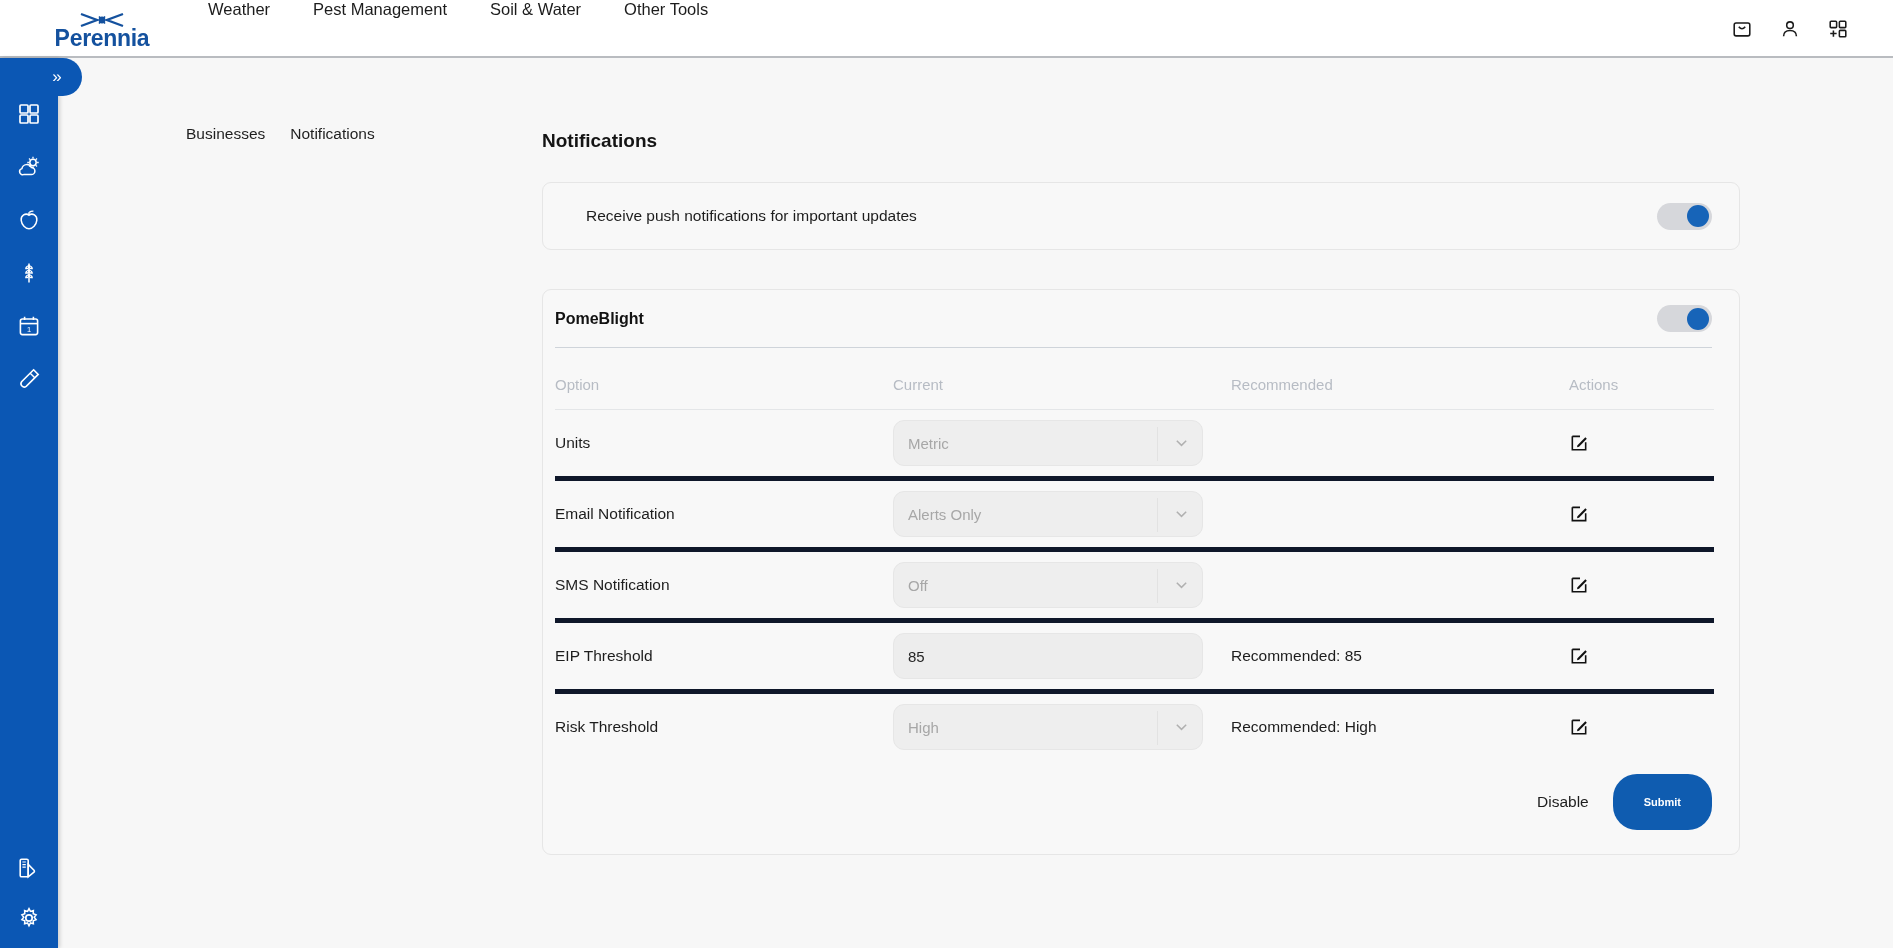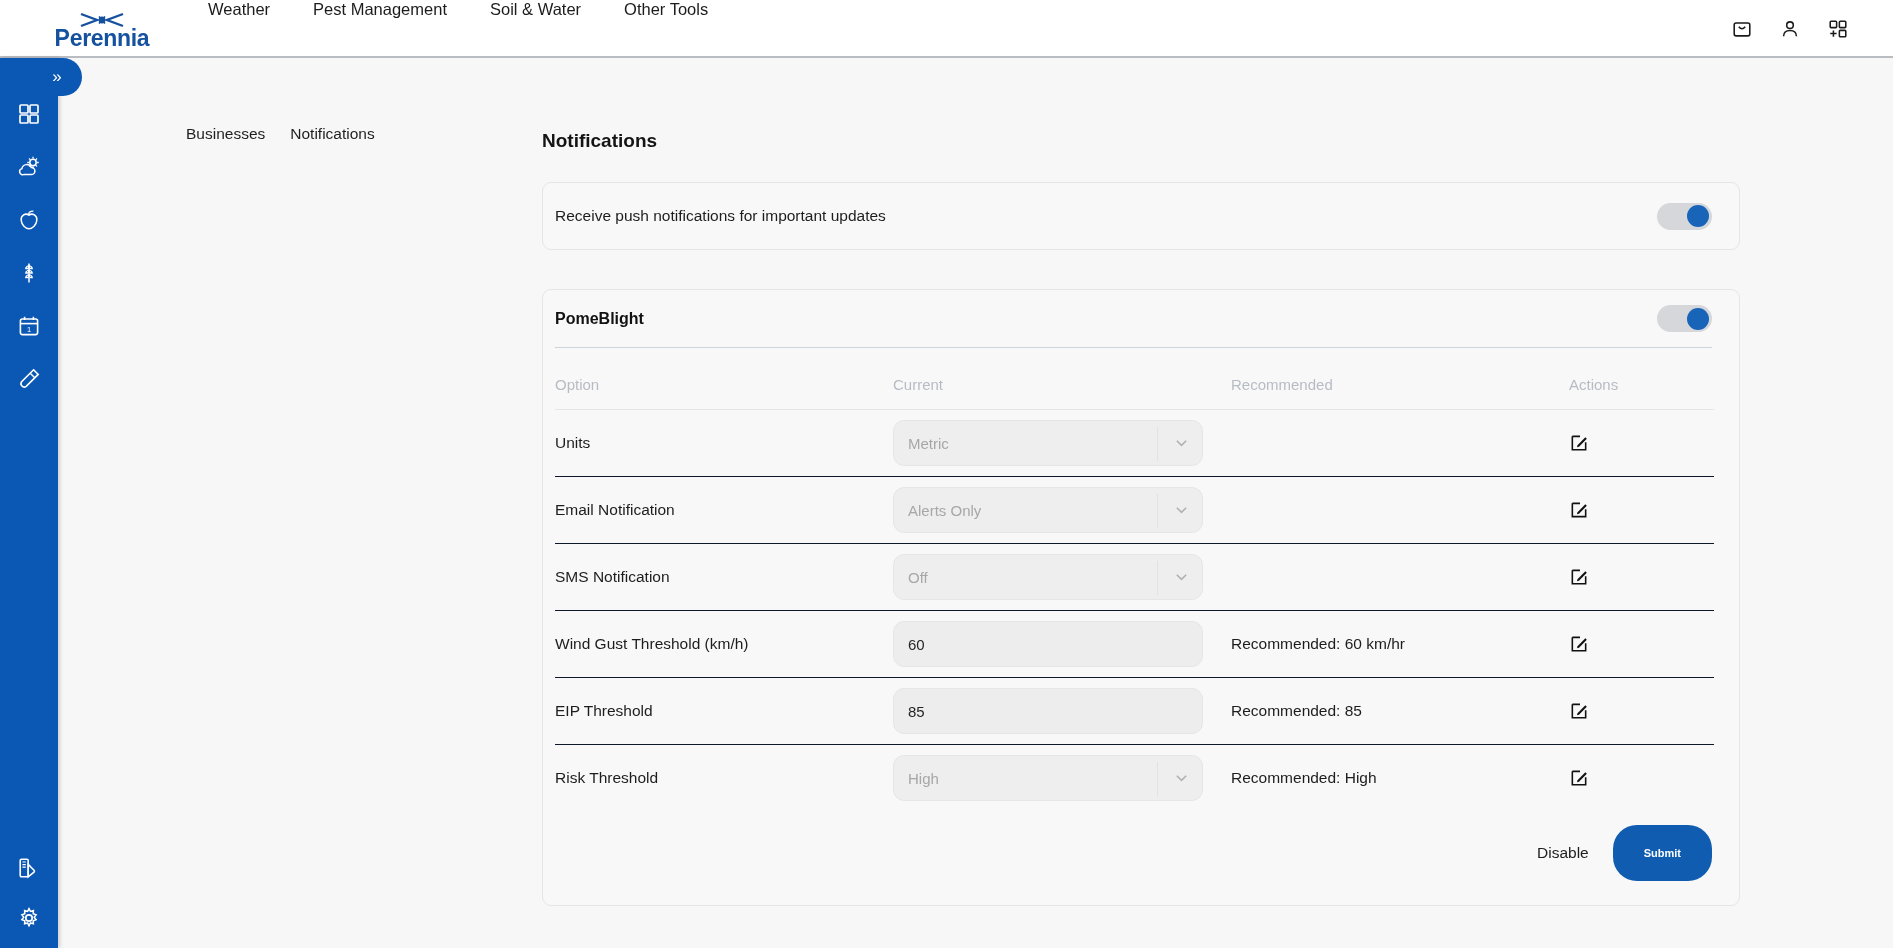--- a/index.html
+++ b/index.html
@@ -86,21 +86,21 @@
     background: #f8f8f8;
     border: 1px solid #e6e6e6;
     border-radius: 9px;
     width: 1198px;
   }
   #push-card {
     margin-top: 30px; height: 68px;
     display: flex; align-items: center; justify-content: space-between;
     padding: 0 27px 0 12px;
   }
-  #push-label { font-size: 15.5px; color: #1d1d1d; padding-left: 0px; }
+  #push-label { font-size: 15.5px; color: #1d1d1d; padding-left: 0px; margin-left: 31px; }
 
   .toggle {
     width: 55px; height: 27px; border-radius: 14px;
     background: #d6d7db; position: relative; cursor: pointer; flex: none;
   }
   .toggle .knob {
     position: absolute; top: 2.5px; right: 3px;
     width: 22px; height: 22px; border-radius: 50%;
     background: #1764b8;
   }
@@ -116,21 +116,21 @@
   table.opts col.c-opt  { width: 338px; }
   table.opts col.c-cur  { width: 338px; }
   table.opts col.c-rec  { width: 338px; }
   table.opts col.c-act  { width: 145px; }
 
   table.opts th {
     text-align: left; font-size: 15px; font-weight: normal;
     color: #b7bcc4; padding: 28px 0 16px 0;
   }
   table.opts td {
-    border-top: 1px solid #0f172a;
+    border-top: 5px solid #0f172a;
     padding: 10px 0; height: 65px; vertical-align: middle;
   }
   table.opts tbody tr:first-child td { border-top: 1px solid #e4e6e8; }
   .cell-label { font-size: 15.5px; color: #1d1d1d; }
   .cell-rec   { font-size: 15.5px; color: #1d1d1d; }
 
   .field {
     width: 310px; height: 46px;
     background: #eeeeee;
     border: 1px solid #e6e6e6;
@@ -376,39 +376,20 @@
               <div class="cell-rec"></div>
             </td>
           <td class="actions-cell">
             <svg class="edit-btn" viewBox="0 0 24 24">
               <path d="M4 4 H13.2 M4 4 V20 H20 V11" fill="none" stroke="currentColor" stroke-width="1.9"></path>
               <path d="M10.2 14.6 L19.6 5.2 L21.4 7 L12 16.4 L9.6 17 Z" fill="currentColor"></path>
             </svg>
           </td>
         </tr>
 
-        <tr>
-          <td>
-              <div class="cell-label">Wind Gust Threshold (km/h)</div>
-            </td>
-          <td>
-            <div class="field numeric">
-              <span class="fval">60</span>
-            </div>
-          </td>
-          <td>
-              <div class="cell-rec">Recommended: 60 km/hr</div>
-            </td>
-          <td class="actions-cell">
-            <svg class="edit-btn" viewBox="0 0 24 24">
-              <path d="M4 4 H13.2 M4 4 V20 H20 V11" fill="none" stroke="currentColor" stroke-width="1.9"></path>
-              <path d="M10.2 14.6 L19.6 5.2 L21.4 7 L12 16.4 L9.6 17 Z" fill="currentColor"></path>
-            </svg>
-          </td>
-        </tr>
 
         <tr>
           <td>
               <div class="cell-label">EIP Threshold</div>
             </td>
           <td>
             <div class="field numeric">
               <span class="fval">85</span>
             </div>
           </td>

